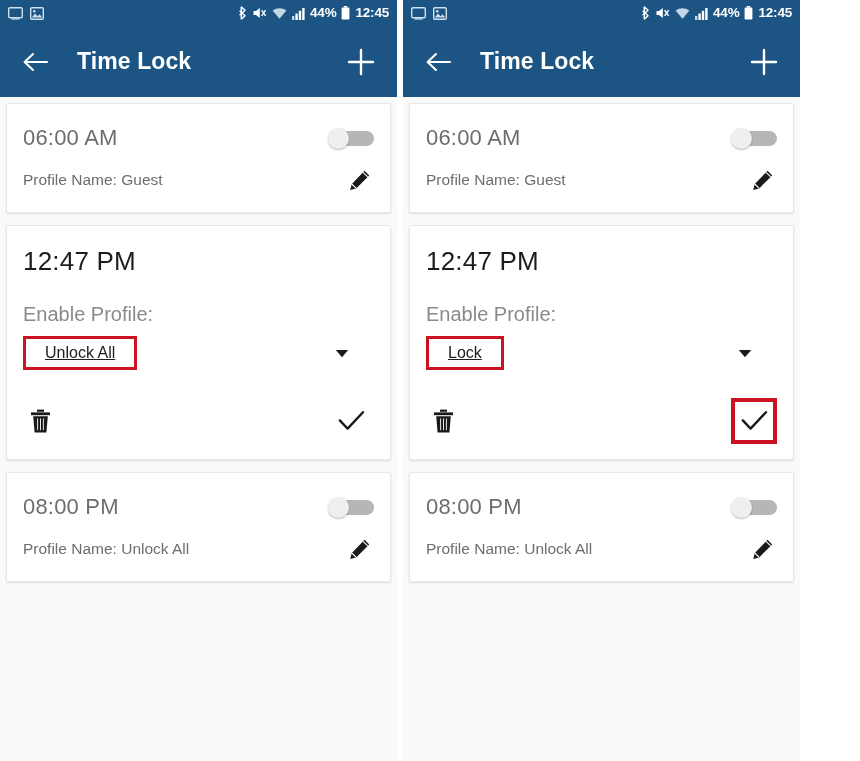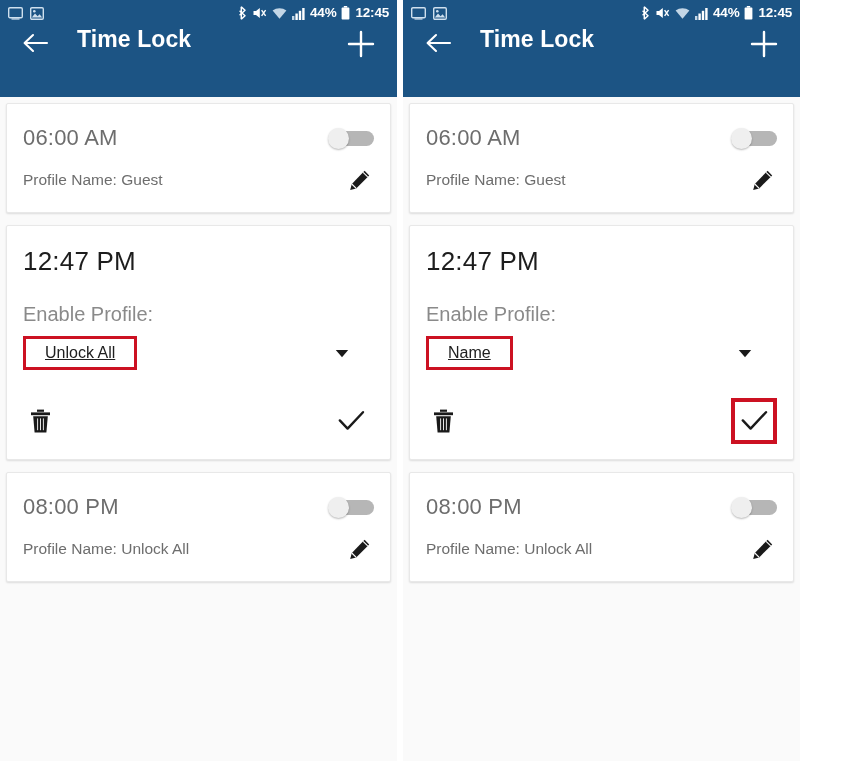--- a/index.html
+++ b/index.html
@@ -51,20 +51,21 @@
     letter-spacing: -0.2px;
   }
   .sb-ico { display: block; }
   .sb-text { color: #ffffff; line-height: 1; }
 
   
   .appbar {
     height: 71px;
     background: #1c5484;
     display: flex;
+    align-items: center;
     padding: 0 18px;
     flex: 0 0 auto;
   }
   .back-btn {
     width: 34px; height: 34px;
     display: flex; align-items: center; justify-content: center;
     cursor: pointer;
   }
   .appbar-title {
     color: #ffffff;
@@ -472,21 +473,21 @@
                 </svg>
             </span>
           </div>
         </div>
       </div>
 
       <div class="card expanded">
         <div class="exp-time">12:47 PM</div>
         <div class="exp-label">Enable Profile:</div>
         <div class="select-row">
-          <div class="select-value highlight">Name</div>
+          <div class="select-value highlight">Lock</div>
           <div class="caret">
             <span>
               <svg width="14" height="9" viewBox="0 0 14 9">
                   <path d="M0.8 1 H13.2 L7 8.2 Z" fill="#1a1a1a"></path>
                 </svg>
             </span>
           </div>
         </div>
         <div class="action-row">
           <div class="delete-btn">

